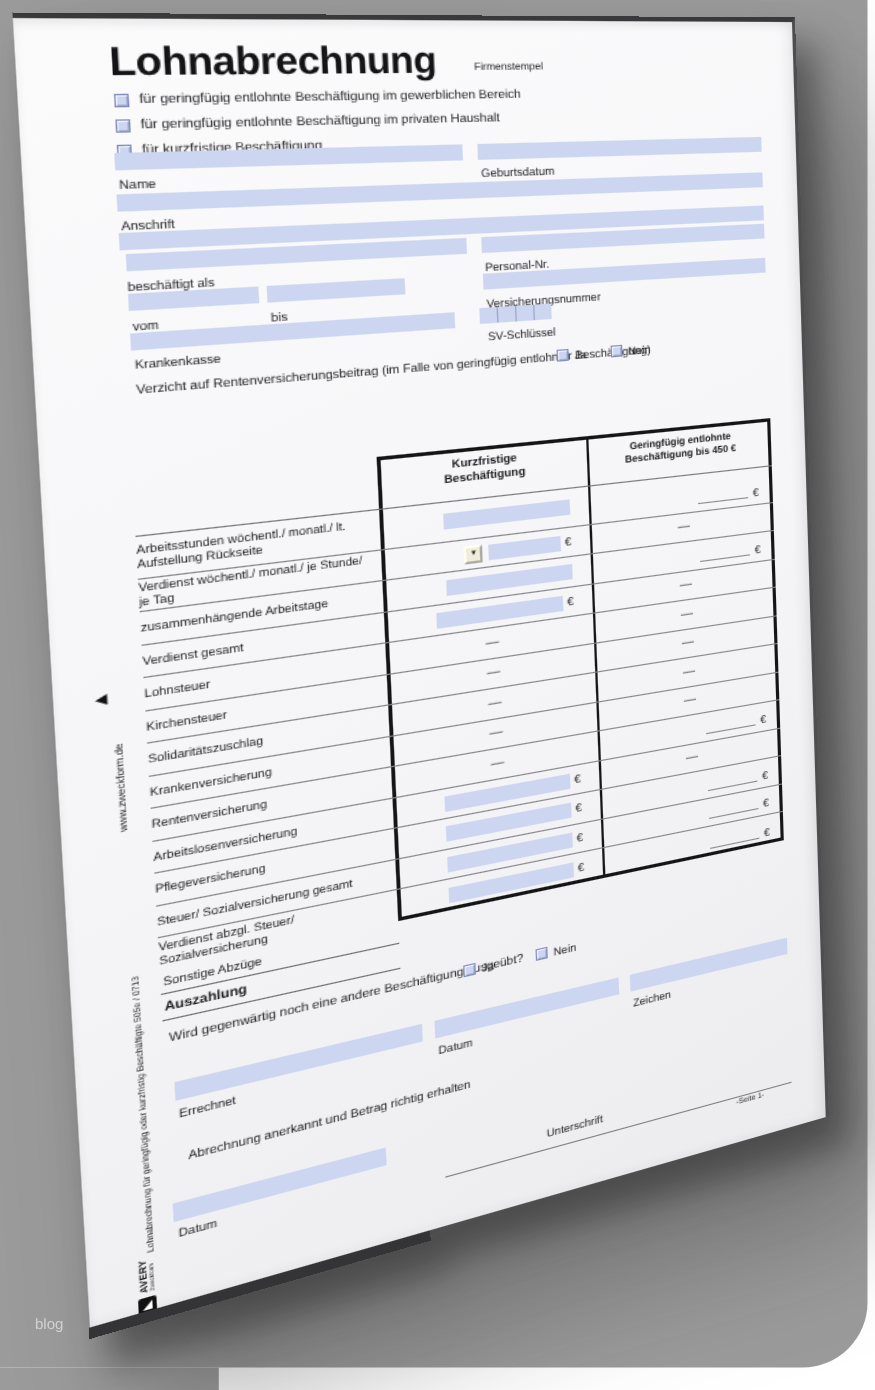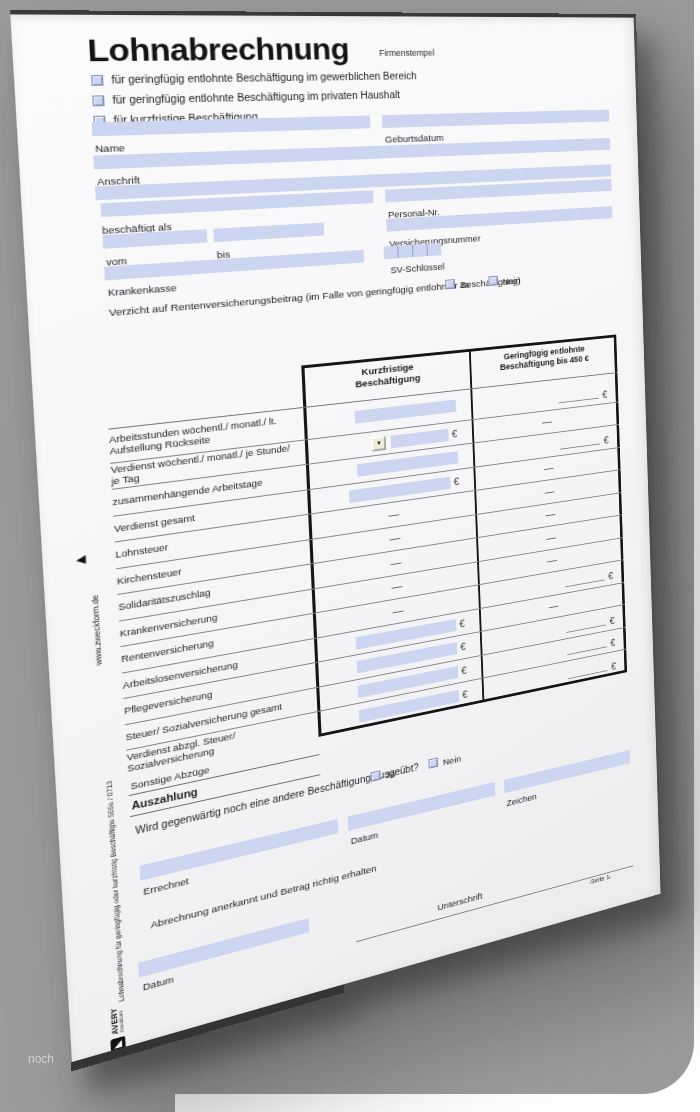--- a/index.html
+++ b/index.html
@@ -53,21 +53,21 @@
   .atxt2{font-size:4.5px;color:#111;line-height:1;}
   .tri{font-size:11px;color:#111;}
   .sig{position:absolute;height:1px;background:#7d7d82;}
 </style>
 </head>
 <body>
 
 <div class="stage">
   <div class="bg-gray"></div>
   <div class="bg-foot"></div>
-  <div class="blog">noch</div>
+  <div class="blog">blog</div>
 
   <div class="paper-wrap">
   <div class="paper">
 
     <div class="abs title" style="left:62px;top:16px;">Lohnabrechnung</div>
     <div class="abs small" style="left:330px;top:32px;">Firmenstempel</div>
 
     <div class="abs cbrow" style="left:64px;top:55px;">
       <span class="cb"></span>
       <span class="cbl">für geringfügig entlohnte Beschäftigung im gewerblichen Bereich</span>

